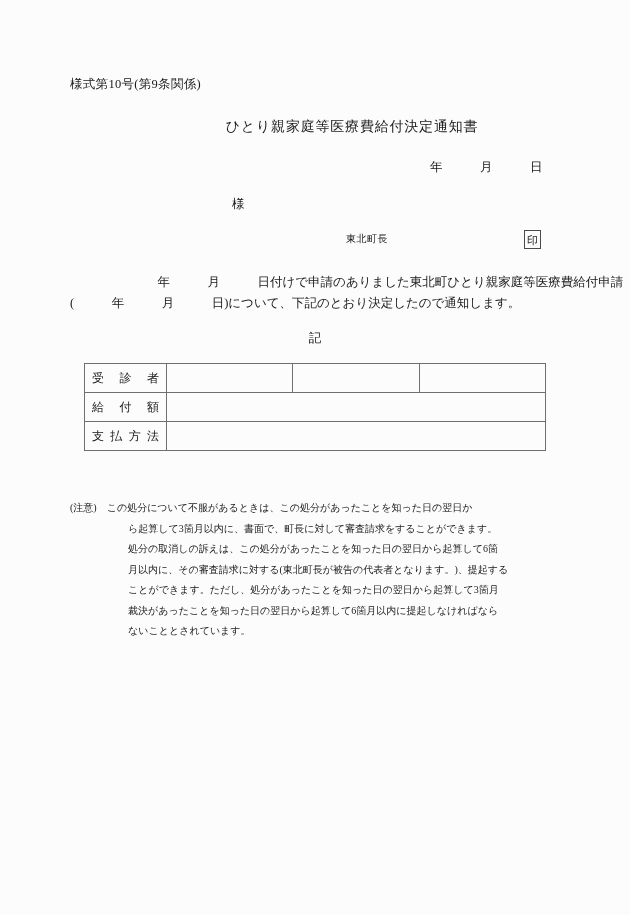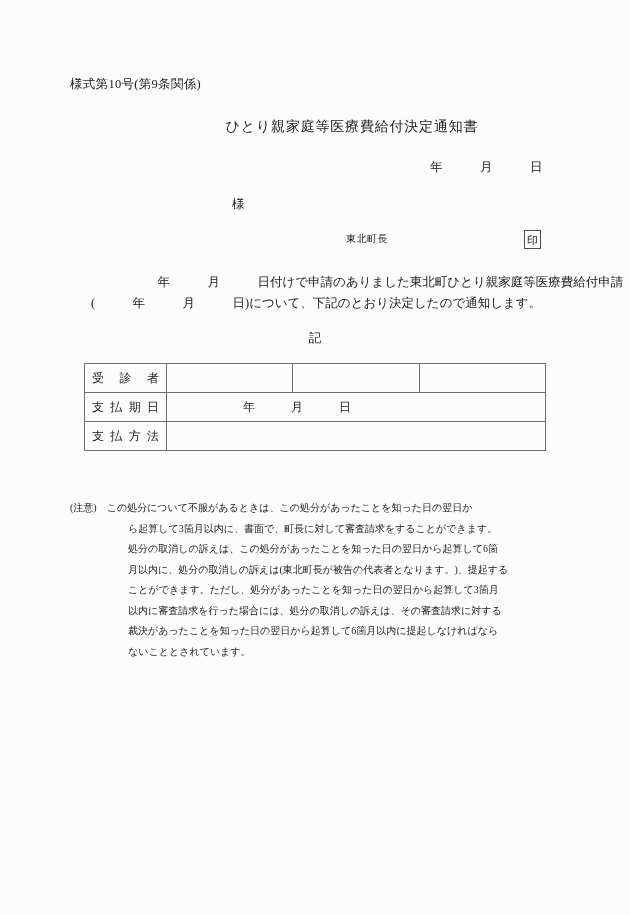--- a/index.html
+++ b/index.html
@@ -81,21 +81,20 @@
   }
 
   
   .body-para {
     position: absolute;
     left: 70px;
     top: 272px;
     width: 492px;
     font-size: 12.5px;
     line-height: 21px;
-    text-align: center;
   }
   .body-para .line {
     white-space: pre;
   }
 
   
   .kiroku {
     position: absolute;
     left: 0;
     top: 330px;
@@ -177,34 +176,33 @@
 
   <table class="form-table">
     <tbody>
       <tr>
         <td class="label">受診者</td>
         <td class="val"></td>
         <td class="val"></td>
         <td class="val"></td>
       </tr>
       <tr>
-        <td class="label">支払期日</td>
-        <td class="val-date" colspan="3">年　　　月　　　日</td>
+        <td class="label">給付額</td>
+        <td class="val" colspan="3"></td>
       </tr>
       <tr>
         <td class="label">支払方法</td>
         <td class="val" colspan="3"></td>
       </tr>
     </tbody>
   </table>
 
   <div class="notice">
     <div class="n-line">(注意)　この処分について不服があるときは、この処分があったことを知った日の翌日か</div>
     <div class="n-line indent">ら起算して3箇月以内に、書面で、町長に対して審査請求をすることができます。</div>
     <div class="n-line indent">処分の取消しの訴えは、この処分があったことを知った日の翌日から起算して6箇</div>
-    <div class="n-line indent">月以内に、処分の取消しの訴えは(東北町長が被告の代表者となります。)、提起する</div>
+    <div class="n-line indent">月以内に、その審査請求に対する(東北町長が被告の代表者となります。)、提起する</div>
     <div class="n-line indent">ことができます。ただし、処分があったことを知った日の翌日から起算して3箇月</div>
-    <div class="n-line indent">以内に審査請求を行った場合には、処分の取消しの訴えは、その審査請求に対する</div>
     <div class="n-line indent">裁決があったことを知った日の翌日から起算して6箇月以内に提起しなければなら</div>
     <div class="n-line indent">ないこととされています。</div>
   </div>
 
 </div>
 
 </body></html>

